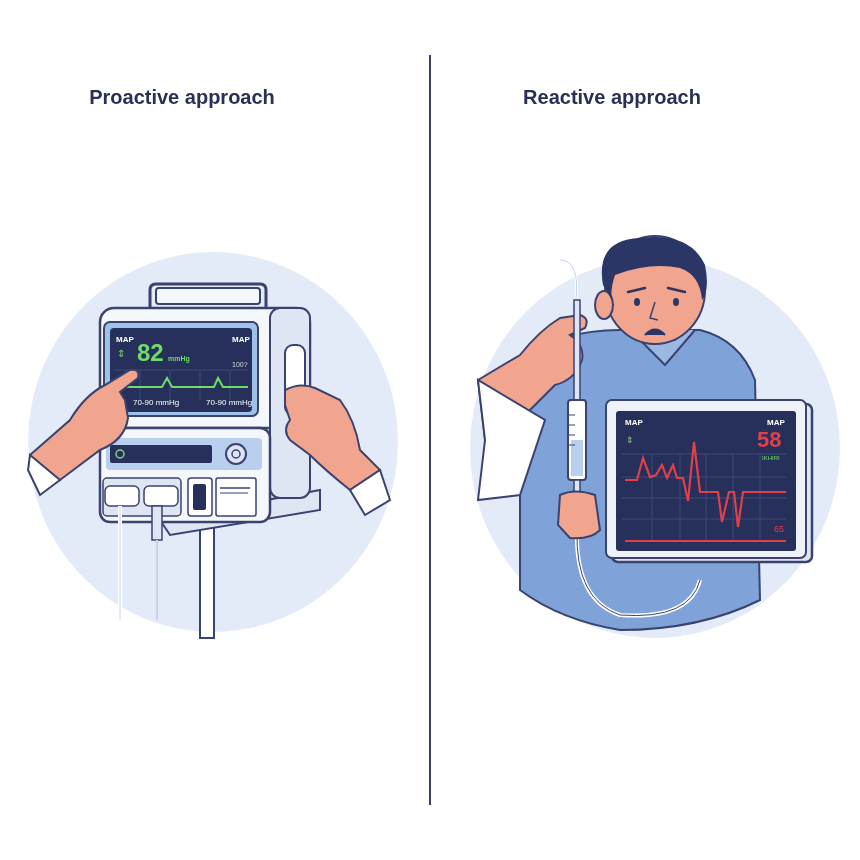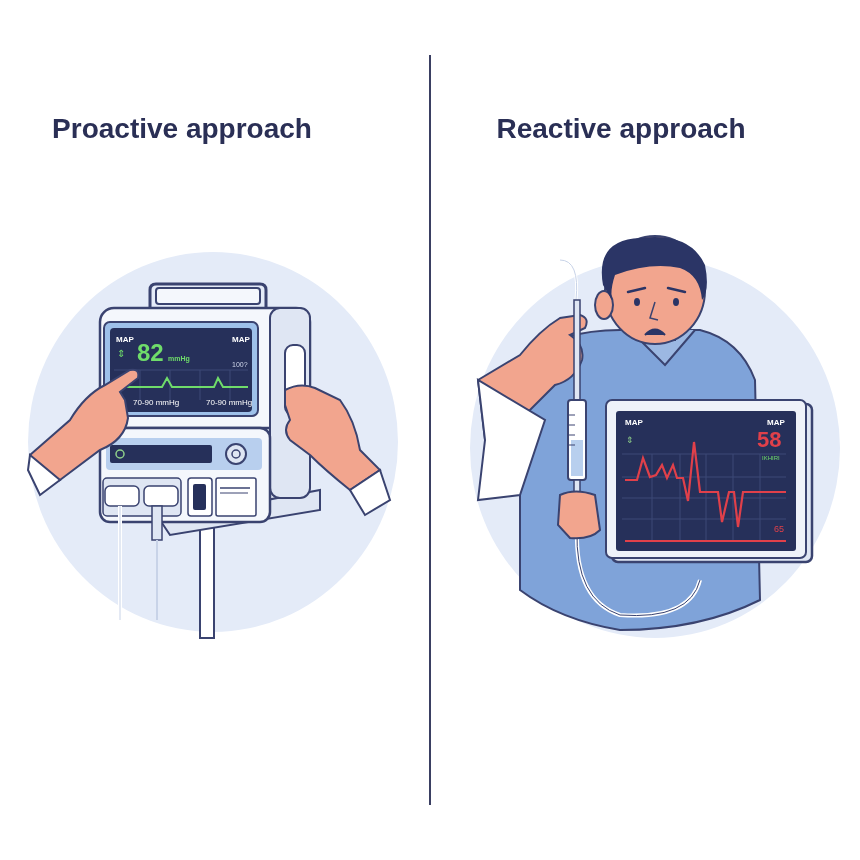--- a/index.html
+++ b/index.html
@@ -1,19 +1,19 @@
 <!DOCTYPE html>
 <html><head>
 <meta charset="utf-8">
 <style>
   html, body { margin:0; padding:0; }
   body { width:860px; height:860px; background:#ffffff; position:relative; overflow:hidden; font-family:"Liberation Sans", sans-serif; }
-  .title { position:absolute; top:113px; font-size:28px; font-weight:bold; color:#2a2f55; text-align:center; width:364px; }
+  .title { position:absolute; top:86px; font-size:20px; font-weight:bold; color:#2a2f55; text-align:center; width:364px; }
   .title.left { left:0; }
-  .title.right { left:430px;margin-left:9px; }
+  .title.right { left:430px; }
   .divider { position:absolute; left:429px; top:55px; width:2px; height:750px; background:#3a3f62; }
   .circle { position:absolute; width:370px; height:380px; border-radius:50%; background:#e4ebf8; }
   .circle.left { left:28px; top:252px; }
   .circle.right { left:470px; top:258px; }
   svg { position:absolute; left:0; top:0; }
   .txt { font-family:"Liberation Sans", sans-serif; }
 </style>
 </head>
 <body>
 

